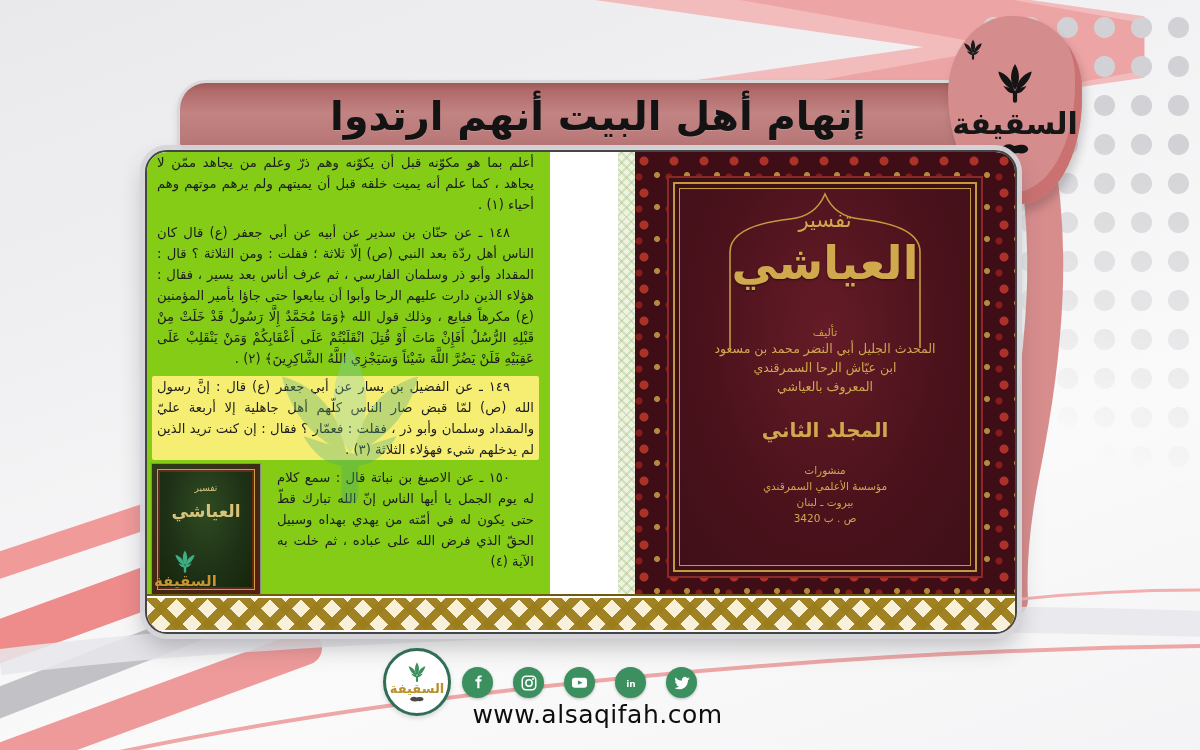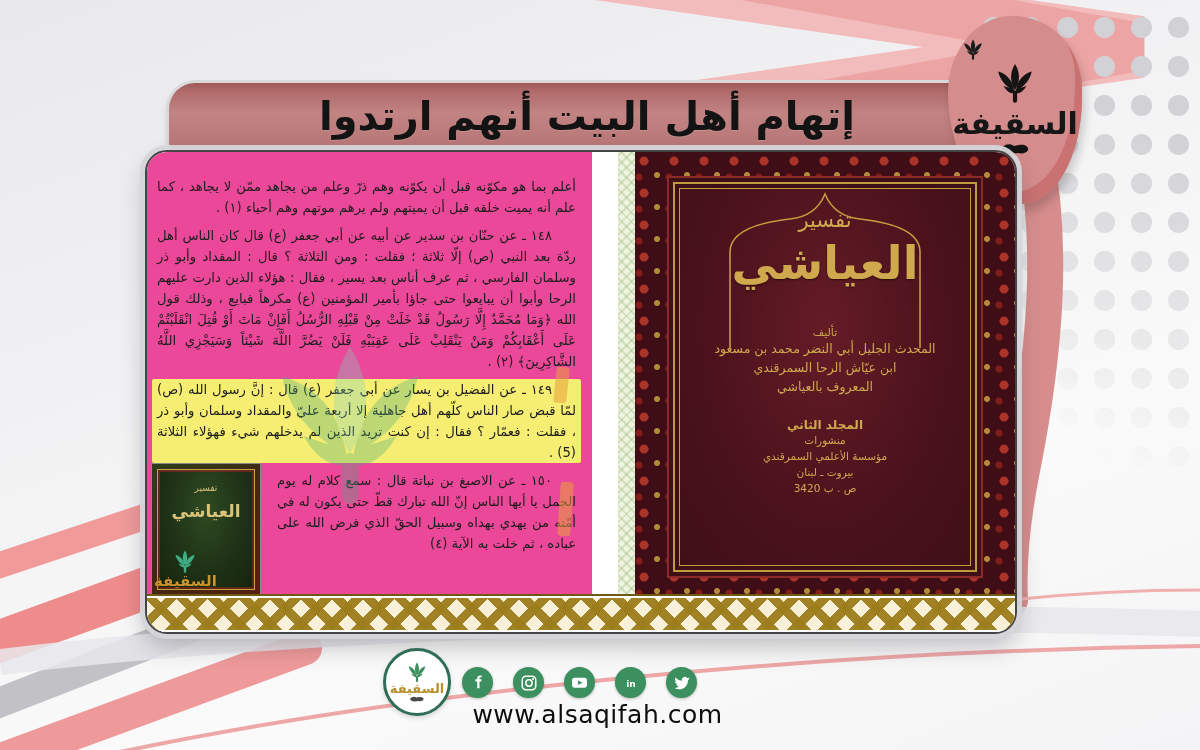--- a/index.html
+++ b/index.html
@@ -11,21 +11,21 @@
   .z0{z-index:0}.z1{z-index:1}
 
   
   .bg-dots{position:absolute;left:975px;top:8px;width:230px;height:480px;z-index:0;
     background-image:radial-gradient(circle,#d2d2d6 10px,transparent 11px);
     background-size:37px 39px;
     -webkit-mask-image:linear-gradient(205deg,#000 25%,transparent 85%);
     mask-image:linear-gradient(205deg,#000 25%,transparent 85%);}
 
   
-  .title-band{position:absolute;left:169px;top:83px;width:836px;height:66px;z-index:2;
+  .title-band{position:absolute;left:180px;top:83px;width:836px;height:66px;z-index:2;
     background:linear-gradient(180deg,#9e5858 0%,#b06a6a 12%,#c28383 45%,#b87676 100%);
     border-radius:26px 8px 6px 6px;
     box-shadow:0 0 0 3px #d9d9dc,0 4px 10px rgba(0,0,0,.18);
     display:flex;align-items:center;justify-content:center;}
   .title-band h1{margin:0;font-size:40px;font-weight:800;color:#131313;direction:rtl;
     letter-spacing:0.5px;text-shadow:0 1px 0 rgba(255,255,255,.15);}
 
   
   .logo-blob{position:absolute;left:948px;top:16px;width:134px;height:188px;z-index:3;}
   .logo-blob .blob-bg{position:absolute;inset:0;background:#d58c8c;
@@ -35,22 +35,22 @@
     align-items:center;justify-content:center;gap:2px;}
   .blob-text{font-size:30px;font-weight:800;color:#161616;direction:rtl;line-height:1;}
   .sprig{position:absolute;left:14px;top:22px;}
 
   
   .card{position:absolute;left:145px;top:150px;width:868px;height:480px;z-index:4;
     border-radius:22px;background:#fff;border:2px solid #454545;overflow:hidden;
     box-shadow:0 0 0 5px rgba(213,213,218,.95),0 12px 24px rgba(50,50,55,.30);}
 
   
-  .page-scan{position:absolute;left:0;top:0;width:445px;bottom:36px;background:#ec4899;
-    padding:24px 16px 0 10px;box-sizing:border-box;direction:rtl;text-align:justify;
+  .page-scan{position:absolute;left:0;top:0;width:403px;bottom:36px;background:#84cc16;
+    padding:0 16px 0 10px;box-sizing:border-box;direction:rtl;text-align:justify;
     font-size:13.2px;line-height:21px;color:#1c1c1c;overflow:hidden;}
   .scan-par{margin:0 0 7px 0;}
   .indent{text-indent:24px;}
   .highlight{background:#f6ee72;box-shadow:5px 0 0 #f6ee72,-5px 0 0 #f6ee72;border-radius:2px;}
   .p150{margin-left:120px;}
   .watermark{position:absolute;left:118px;top:190px;opacity:.32;pointer-events:none;}
   .wm-mark{position:absolute;width:13px;height:36px;background:#e8a13c;opacity:.55;border-radius:3px;pointer-events:none;}
 
   
   .inset-cover{position:absolute;left:4px;bottom:0;width:110px;height:133px;
@@ -84,23 +84,23 @@
     border:2px solid #c39b3f;
     box-shadow:inset 0 0 0 4px #3e0f17,inset 0 0 0 5px #c39b3f,0 0 0 4px #3e0f17,0 0 0 6px #8a2a28;
     display:flex;flex-direction:column;align-items:center;color:#d0a94e;direction:rtl;
     text-align:center;overflow:hidden;}
   .arch{position:absolute;top:6px;left:50%;transform:translateX(-50%);}
   .cover-title-small{margin-top:24px;font-size:21px;z-index:1;}
   .cover-title-large{font-size:46px;font-weight:800;margin-top:4px;letter-spacing:1px;z-index:1;
     text-shadow:0 1px 2px rgba(0,0,0,.5);}
   .cover-byline{margin-top:36px;font-size:11px;opacity:.95;}
   .cover-author div{font-size:12.5px;line-height:19px;}
-  .cover-volume{margin-top:22px;font-size:12px;font-weight:700;}
+  .cover-volume{margin-top:22px;font-size:20px;font-weight:700;}
   .cover-pub div{font-size:10.5px;line-height:16px;}
-  .cover-pub{}
+  .cover-pub{margin-top:20px;}
 
   
   .gold-strip{position:absolute;left:0;right:0;bottom:0;height:36px;background-color:#f8f0d8;
     background-image:repeating-linear-gradient(45deg,rgba(156,125,28,.95) 0 9px,transparent 9px 22px),
                      repeating-linear-gradient(-45deg,rgba(156,125,28,.95) 0 9px,transparent 9px 22px);
     border-top:2px solid #6f5a14;box-shadow:inset 0 2px 0 #fff,inset 0 -2px 0 #fff;}
 
   
   .footer-logo{position:absolute;left:383px;top:648px;width:62px;height:62px;border-radius:50%;
     background:#fff;border:3px solid #2f6e55;z-index:5;display:flex;flex-direction:column;
@@ -175,21 +175,21 @@
         <use href="#hands" fill="#141414"></use>
       </svg>
     </div>
   </div>
 
   <div class="card">
 
     <div class="page-scan">
       <p class="scan-par">أعلم بما هو مكوّنه قبل أن يكوّنه وهم ذرّ وعلم من يجاهد ممّن لا يجاهد ، كما علم أنه يميت خلقه قبل أن يميتهم ولم يرهم موتهم وهم أحياء (١) .</p>
       <p class="scan-par indent">١٤٨ ـ عن حنّان بن سدير عن أبيه عن أبي جعفر (ع) قال كان الناس أهل ردّة بعد النبي (ص) إلّا ثلاثة ؛ فقلت : ومن الثلاثة ؟ قال : المقداد وأبو ذر وسلمان الفارسي ، ثم عرف أناس بعد يسير ، فقال : هؤلاء الذين دارت عليهم الرحا وأبوا أن يبايعوا حتى جاؤا بأمير المؤمنين (ع) مكرهاً فبايع ، وذلك قول الله ﴿وَمَا مُحَمَّدٌ إِلَّا رَسُولٌ قَدْ خَلَتْ مِنْ قَبْلِهِ الرُّسُلُ أَفَإِنْ مَاتَ أَوْ قُتِلَ انْقَلَبْتُمْ عَلَى أَعْقَابِكُمْ وَمَنْ يَنْقَلِبْ عَلَى عَقِبَيْهِ فَلَنْ يَضُرَّ اللَّهَ شَيْئاً وَسَيَجْزِي اللَّهُ الشَّاكِرِينَ﴾ (٢) .</p>
-      <p class="scan-par indent highlight">١٤٩ ـ عن الفضيل بن يسار عن أبي جعفر (ع) قال : إنَّ رسول الله (ص) لمّا قبض صار الناس كلّهم أهل جاهلية إلا أربعة عليّ والمقداد وسلمان وأبو ذر ، فقلت : فعمّار ؟ فقال : إن كنت تريد الذين لم يدخلهم شيء فهؤلاء الثلاثة (5) .</p>
+      <p class="scan-par indent highlight">١٤٩ ـ عن الفضيل بن يسار عن أبي جعفر (ع) قال : إنَّ رسول الله (ص) لمّا قبض صار الناس كلّهم أهل جاهلية إلا أربعة عليّ والمقداد وسلمان وأبو ذر ، فقلت : فعمّار ؟ فقال : إن كنت تريد الذين لم يدخلهم شيء فهؤلاء الثلاثة (٣) .</p>
       <p class="scan-par indent p150">١٥٠ ـ عن الاصبغ بن نباتة قال : سمع كلام له يوم الجمل يا أيها الناس إنّ الله تبارك قطّ حتى يكون له في أمّته من يهدي بهداه وسبيل الحقّ الذي فرض الله على عباده ، ثم خلت به الآية (٤)</p>
 
       <div class="watermark">
         <svg width="170" height="175" viewBox="0 0 40 41">
           <use href="#palm" fill="#49a97e"></use>
           <path d="M20 1 C15 9 15 18 20 26 C25 18 25 9 20 1Z" fill="#7fd0c0"></path>
         </svg>
       </div>
       <div class="wm-mark" style="left:408px;top:215px;transform:rotate(6deg);"></div>
       <div class="wm-mark" style="left:412px;top:330px;height:54px;transform:rotate(4deg);"></div>

